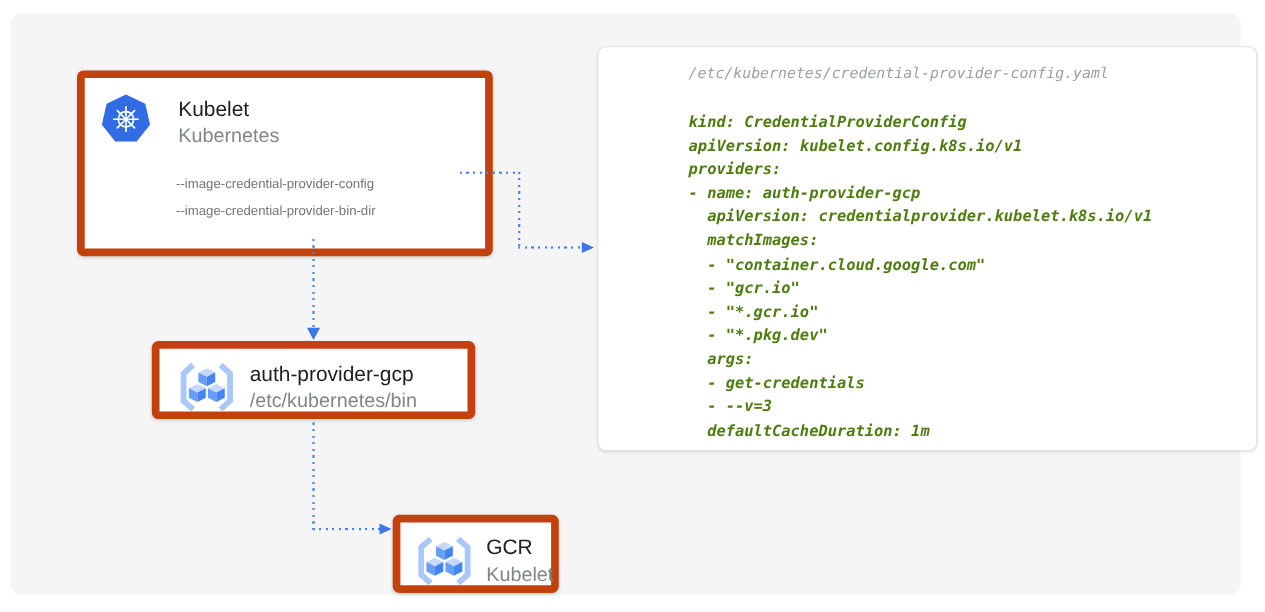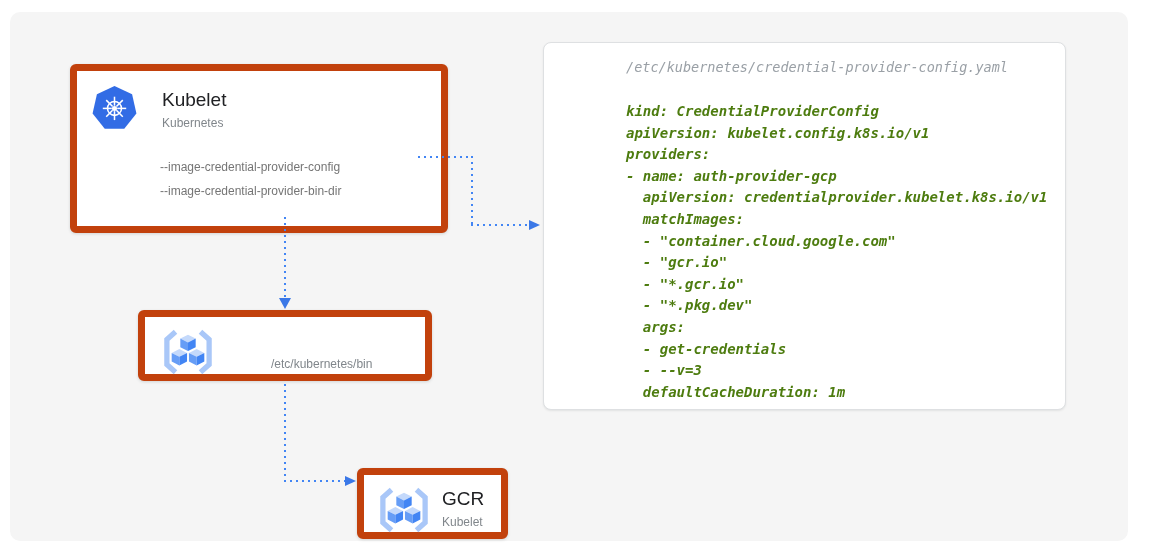--- a/index.html
+++ b/index.html
@@ -28,35 +28,35 @@
   }
   #kubelet-box { left: 70px; top: 64px; width: 378px; height: 169px; }
   #auth-box    { left: 138px; top: 310px; width: 294px; height: 71px; }
   #gcr-box     { left: 357px; top: 468px; width: 151px; height: 71px; }
 
   .node-title {
     font-size: 19px; color: #202124; line-height: 22px;
     position: absolute; white-space: nowrap;
   }
   .node-subtitle {
-    font-size: 12px; color: #80868B; line-height: 21px;
+    font-size: 18px; color: #80868B; line-height: 21px;
     position: absolute; white-space: nowrap; text-align: right;
   }
   .flags {
     position: absolute; left: 83px; top: 84px;
     font-size: 12px; color: #757575; line-height: 24px; white-space: nowrap;
   }
   .flag { display: block; }
 
   .icon-wrap { position: absolute; }
 
   
   .code-panel {
     position: absolute; left: 543px; top: 42px;
-    width: 523px; height: 368px;
+    width: 600px; height: 368px;
     background: #ffffff;
     border: 1px solid #DEE0E2;
     border-radius: 8px;
     box-shadow: 0 1px 2px rgba(60,64,67,0.10);
     padding: 16px 18px 0 82px;
   }
   .code-filename {
     font-family: "DejaVu Sans Mono", monospace;
     font-style: italic;
     font-size: 13.5px; color: #9AA0A6;
@@ -152,21 +152,22 @@
       <span class="flag">--image-credential-provider-bin-dir</span>
     </span>
   </div>
 
   <div class="node" id="auth-box">
     <span class="icon-wrap" style="left:13px; top:11px; width:60px; height:48px;">
       <svg width="60" height="48" viewBox="0 0 60 50">
           <use href="#sym-gcr"></use>
         </svg>
     </span>
-    <span class="node-subtitle" style="left:82px; top:37px;margin-left:44px;">/etc/kubernetes/bin</span>
+    <span class="node-title" style="left:82px; top:13px;">auth-provider-gcp</span>
+    <span class="node-subtitle" style="left:82px; top:37px;">/etc/kubernetes/bin</span>
   </div>
 
   <div class="node" id="gcr-box">
     <span class="icon-wrap" style="left:10px; top:11px; width:60px; height:48px;">
       <svg width="60" height="48" viewBox="0 0 60 50">
           <use href="#sym-gcr"></use>
         </svg>
     </span>
     <span class="node-title" style="left:78px; top:13px;">GCR</span>
     <span class="node-subtitle" style="left:78px; top:37px;">Kubelet</span>

